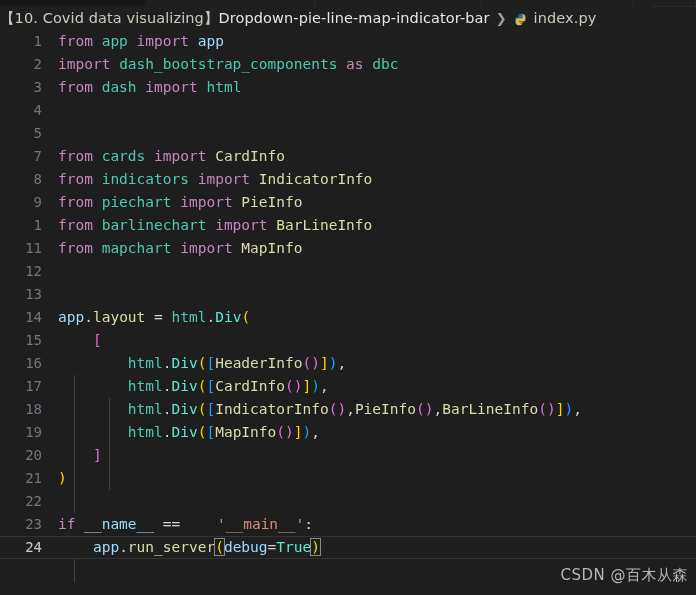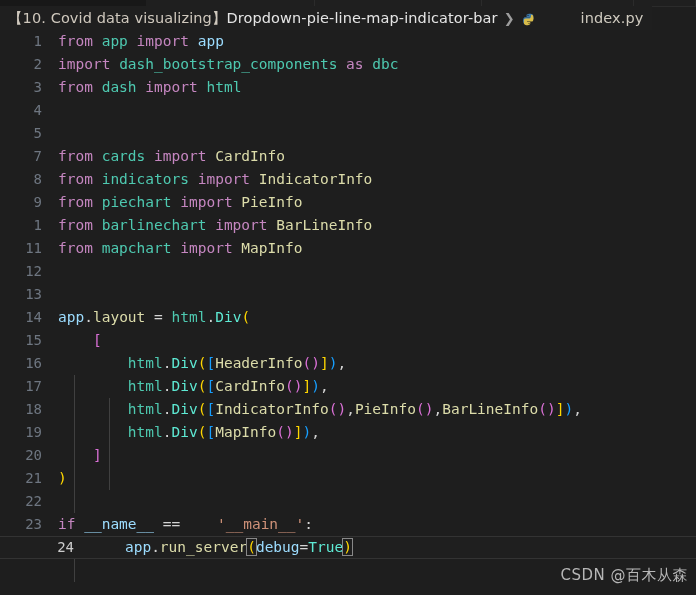--- a/index.html
+++ b/index.html
@@ -33,39 +33,39 @@
 
   
   #breadcrumb {
     position: absolute;
     left: 0; top: 6px;
     width: 652px;
     height: 24px;
     background: #1f1f1f;
     display: flex;
     align-items: center;
-    padding-left: 8px;
+    padding-left: 0;
     box-sizing: border-box;
     white-space: nowrap;
   }
   .crumb-text {
     font-family: "DejaVu Sans", sans-serif;
     font-size: 14.5px;
     color: #c8c2b8;
     letter-spacing: 0.1px;
   }
   .crumb-project { color: #cfc8bd; }
   .crumb-folder  { color: #e5e5e5; }
   .crumb-sep {
     font-size: 13px;
     color: #9d9d9d;
     margin: 0 6px;
     font-family: "DejaVu Sans", sans-serif;
   }
-  .crumb-file { color: #cfcabf; margin-left: 39px; }
+  .crumb-file { color: #cfcabf; }
   #python-icon {
     display: inline-block;
     width: 15px; height: 15px;
     margin: 0 5px 0 1px;
     position: relative;
     top: 2px;
   }
 
   
   #editor {
@@ -94,21 +94,21 @@
   .lineno {
     display: inline-block;
     width: 42px;
     text-align: right;
     color: #6e7681;
     font-family: "DejaVu Sans Mono", monospace;
     font-size: 14px;
     user-select: none;
     vertical-align: top;
   }
-  .code-line.active .lineno { color: #cccccc; padding-left: 32px; }
+  .code-line.active .lineno { color: #cccccc; }
   .code-body {
     display: inline-block;
     margin-left: 16px;
     vertical-align: top;
   }
 
   
   .t-kw      { color: #c586c0; }  
   .t-mod     { color: #4ec9b0; }  
   .t-cls     { color: #dcdcaa; }  

